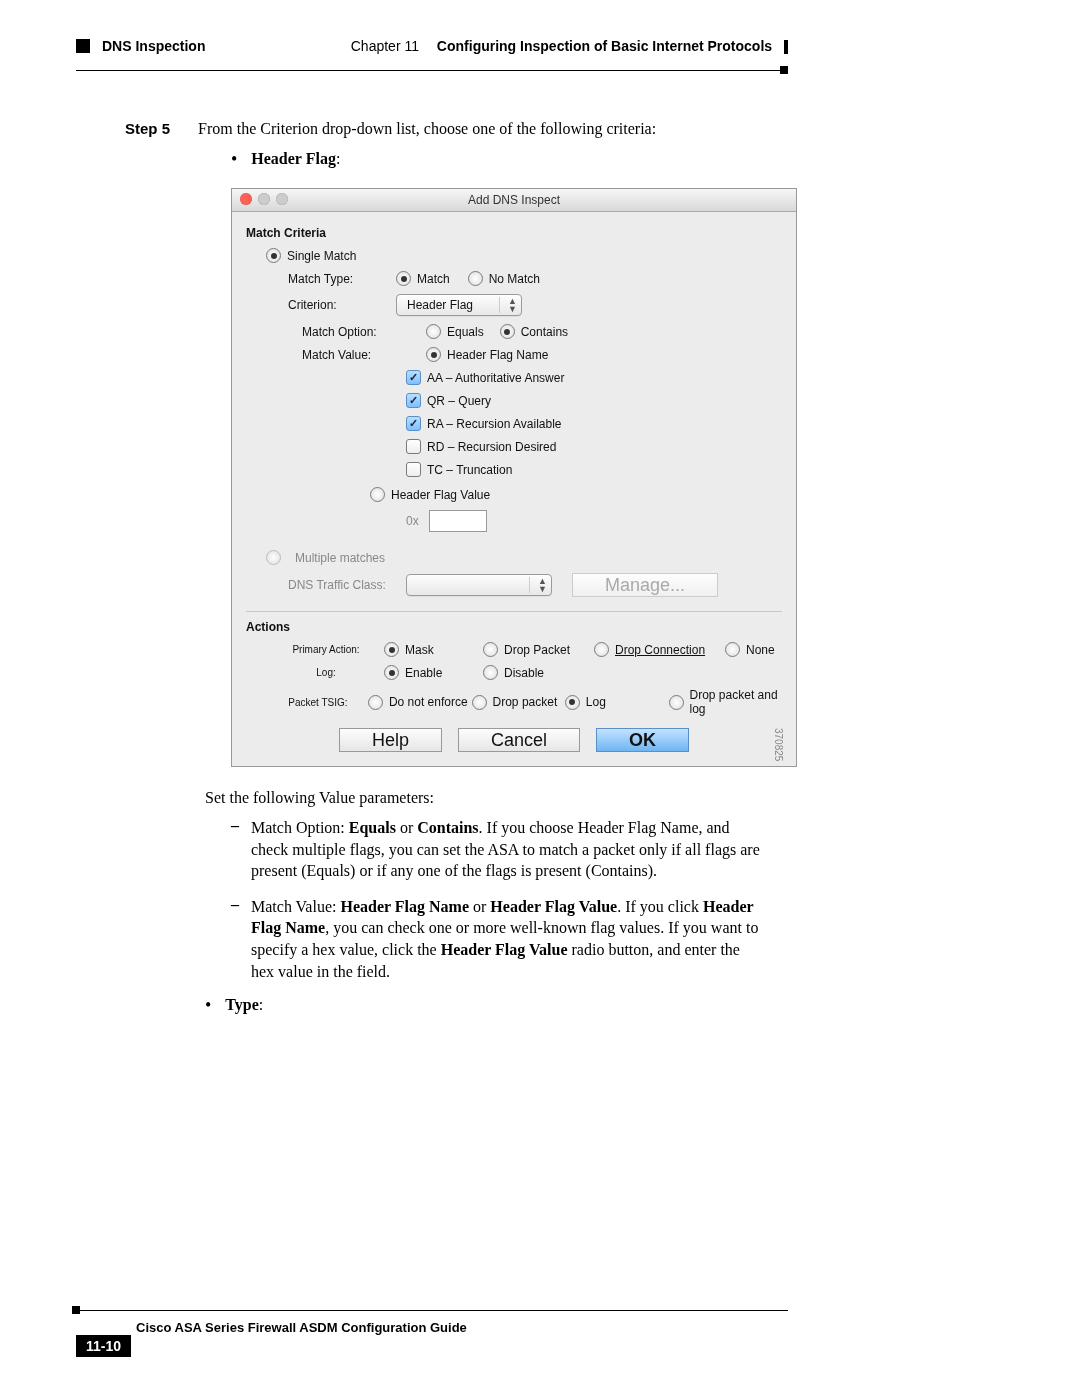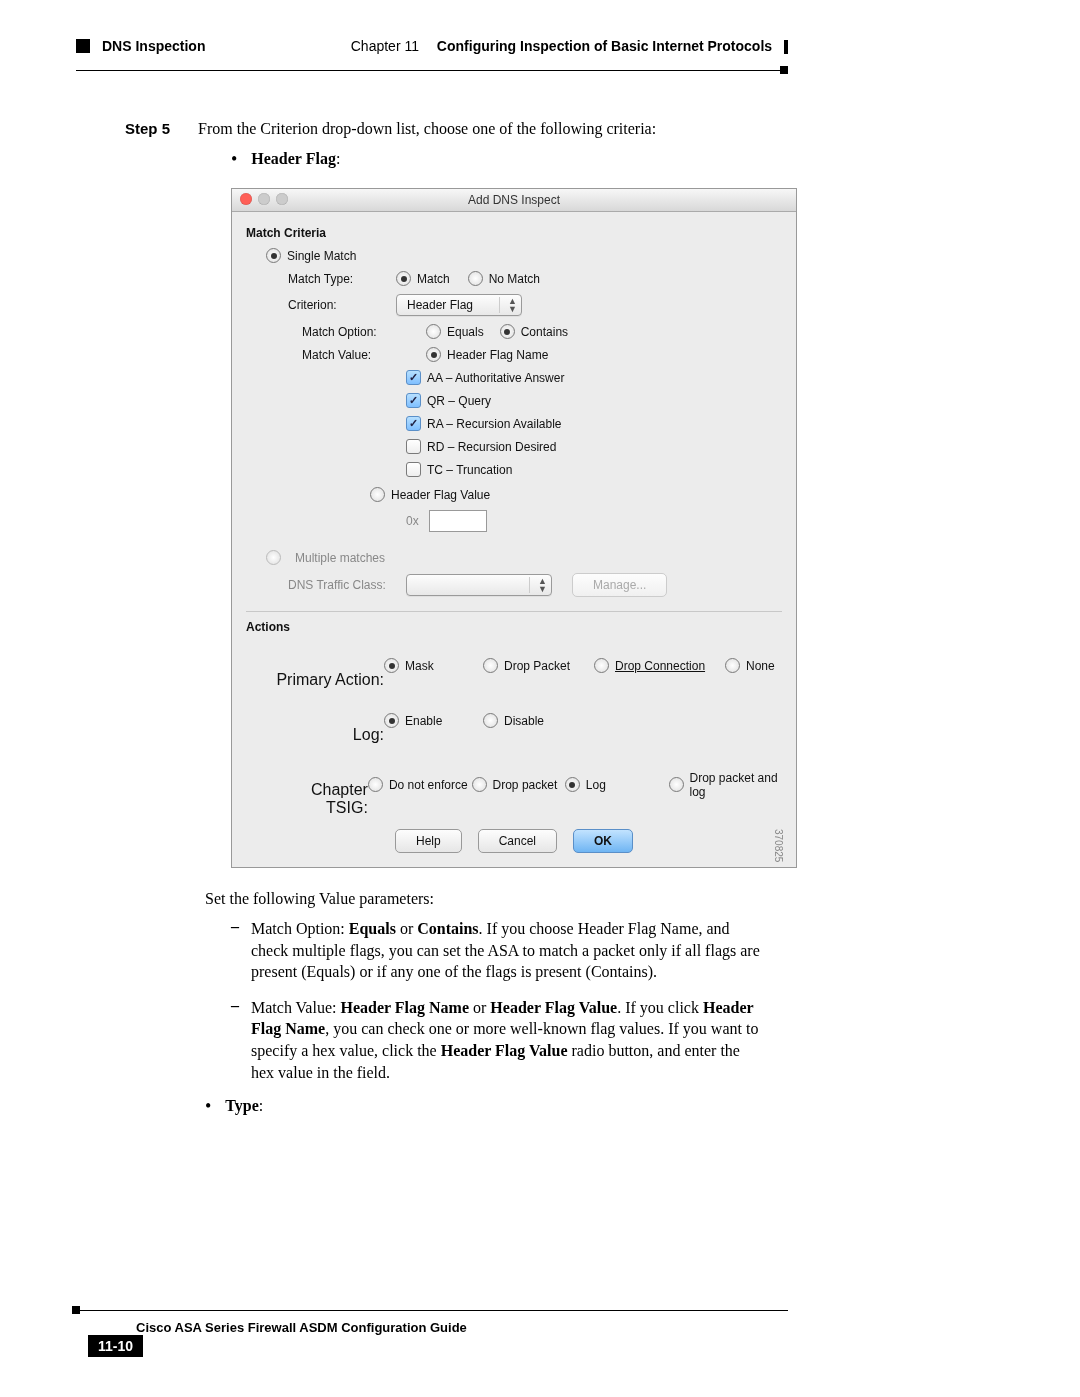--- a/index.html
+++ b/index.html
@@ -68,21 +68,21 @@
   }
   .trafficlights { position: absolute; left: 8px; top: 4px; display: flex; gap: 6px; }
   .tl { width: 12px; height: 12px; border-radius: 6px; box-shadow: inset 0 0 1px rgba(0,0,0,.4); }
   .tl.red { background: #ff5f57; }
   .tl.gray1 { background: #ccc; }
   .tl.gray2 { background: #ccc; }
   .dlg-body { padding: 8px 14px 14px 14px; }
   .section-title { font-size: 12px; color: #111; margin-top: 6px; font-weight: bold; }
   .gray { color: #888; gap: 8px; }
   .row { display: flex; align-items: center; margin-top: 8px; }
-  .lbl { width: 96px; text-align: right; padding-left: 22px; font-size: 16px; margin-top: 29px; }
+  .lbl { width: 96px; text-align: center; padding-left: 22px; font-size: 10px; }
   .lbl2 { width: 108px; text-align: left; padding-left: 42px; font-size: 12px; }
   .radio {
     width: 13px; height: 13px; border-radius: 50%; border: 1px solid #7a7a7a;
     background: radial-gradient(#fff,#ddd);
     display: inline-flex; align-items: center; justify-content: center; margin-right: 6px;
     flex-shrink: 0;
   }
   .radio.checked::after { content: ""; width: 6px; height: 6px; border-radius: 50%; background: #333; }
   .radio.gray { border-color: #bbb; }
   .check {
@@ -95,22 +95,22 @@
   .check.checked::after { content: "✓"; font-size: 11px; color: #224; font-weight: bold; line-height: 11px; }
   .select {
     display: inline-flex; align-items: center; justify-content: space-between;
     height: 20px; padding: 0 4px 0 10px; background: linear-gradient(#fdfdfd,#e8e8e8);
     border: 1px solid #9a9a9a; border-radius: 4px; font-size: 12px; min-width: 110px;
     box-shadow: 0 1px 0 rgba(0,0,0,.05);
   }
   .select .arrows { font-size: 9px; line-height: 8px; color: #555; padding-left: 8px; border-left: 1px solid #ccc; margin-left: 6px; }
   .input { height: 20px; width: 56px; border: 1px solid #999; background: #fff; }
   .btn {
-    display: inline-flex; align-items: center; justify-content: center; height: 22px; padding: 0 20px;
-    background: linear-gradient(#fdfdfd,#e6e6e6); border: 1px solid #999; border-radius: 5px; font-size: 12px;
+    display: inline-flex; align-items: center; justify-content: center; height: 22px; padding: 0 32px;
+    background: linear-gradient(#fdfdfd,#e6e6e6); border: 1px solid #999; border-radius: 0; font-size: 18px;
   }
   .btn.primary { background: linear-gradient(#c2e3ff,#6fb5f3); border-color: #5a8fc8; font-weight: bold; }
   .btn.gray { color: #aaa; border-color: #ccc; background: linear-gradient(#fdfdfd,#f0f0f0); }
   .indent-checks { padding-left: 168px; }
   .indent-checks .row { margin-top: 8px; }
   .hr { border-top: 1px solid #c8c8c8; margin-top: 14px; }
   .btn-row { display: flex; gap: 16px; justify-content: center; margin-top: 12px; }
   .side-id {
     position: absolute; right: -20px; bottom: 6px; font-size: 10px; color: #888;
     writing-mode: vertical-rl; font-family: Arial, sans-serif;
@@ -121,21 +121,21 @@
   .after p { margin: 0 0 6px 0; }
   .dash-list { margin-top: 10px; }
   .dash-item { display: flex; gap: 12px; margin-bottom: 14px; padding-left: 26px; }
   .dash-item .dash { font-weight: bold; }
   .dash-item .body { font-family: "Times New Roman", Times, serif; line-height: 1.35; }
 
   
   .footer-rule { position: absolute; bottom: 86px; left: 76px; right: 76px; height: 1px; background: #000; }
   .footer-rule::before { content: ""; position: absolute; left: -4px; top: -4px; width: 8px; height: 8px; background: #000; }
   .footer-text { position: absolute; bottom: 62px; left: 136px; font-family: Arial, Helvetica, sans-serif; font-weight: bold; font-size: 13px; }
-  .page-num { position: absolute; bottom: 40px; left: 88px; background: #000; color: #fff; font-family: Arial, Helvetica, sans-serif; font-weight: bold; font-size: 14px; padding: 3px 10px; }
+  .page-num { position: absolute; bottom: 40px; left: 76px; background: #000; color: #fff; font-family: Arial, Helvetica, sans-serif; font-weight: bold; font-size: 14px; padding: 3px 10px; }
 </style>
 </head>
 <body>
 
 <div class="page">
 
   <div class="hdr">
     <div class="hdr-left">
       <span class="hdr-box"></span>
       <span style="font-weight:bold">DNS Inspection</span>
@@ -271,21 +271,21 @@
 
           <div class="row">
             <span class="lbl" style="width:116px;">Log:</span>
             <span class="radio checked"></span>
               <span style="width:78px;">Enable</span>
             <span class="radio"></span>
               <span>Disable</span>
           </div>
 
           <div class="row">
-            <span class="lbl" style="width:116px;">Chapter TSIG:</span>
+            <span class="lbl" style="width:116px;">Packet TSIG:</span>
             <span class="radio"></span>
               <span style="width:96px;">Do not enforce</span>
             <span class="radio"></span>
               <span style="width:84px;">Drop packet</span>
             <span class="radio checked"></span>
               <span style="width:96px;">Log</span>
             <span class="radio"></span>
               <span>Drop packet and log</span>
           </div>
 

